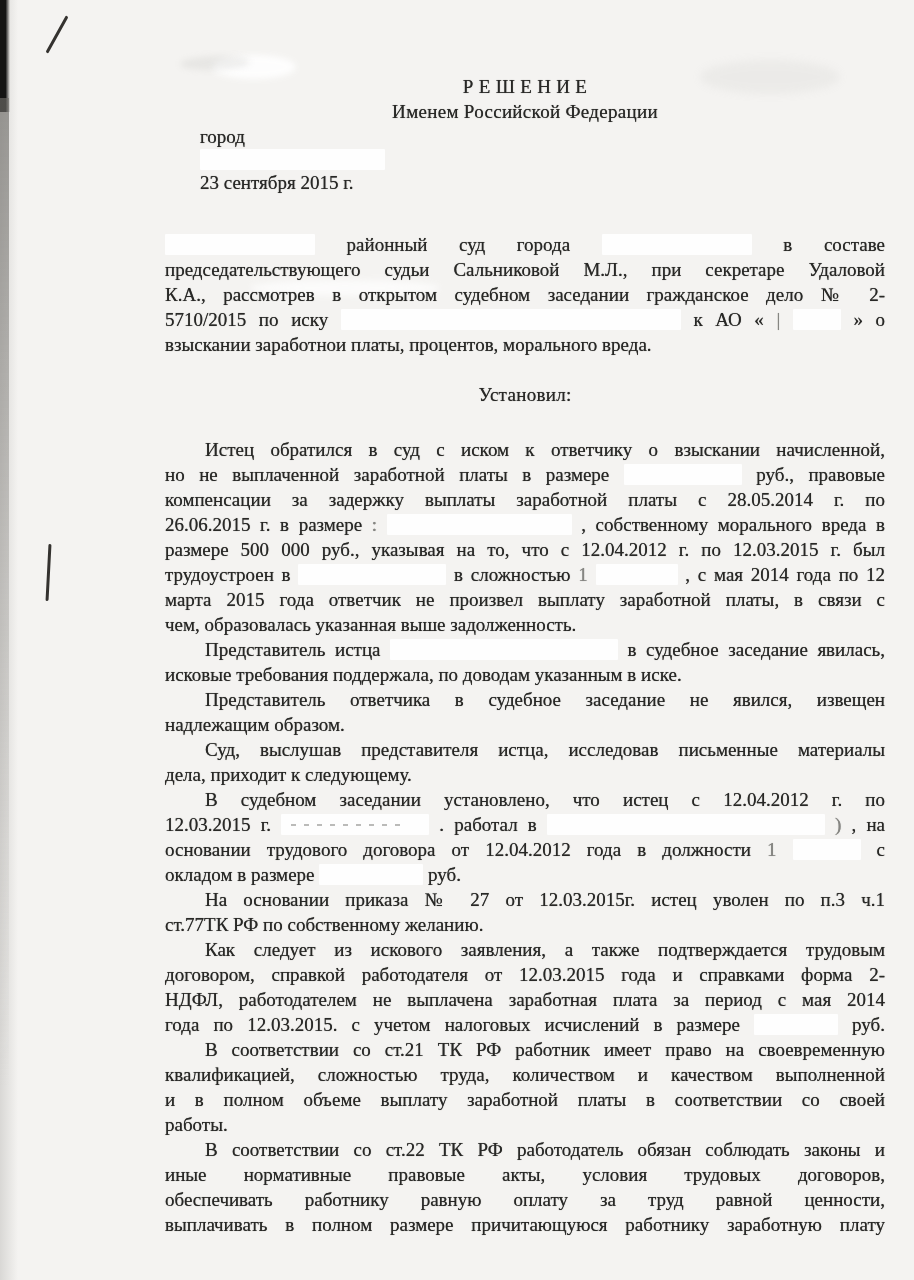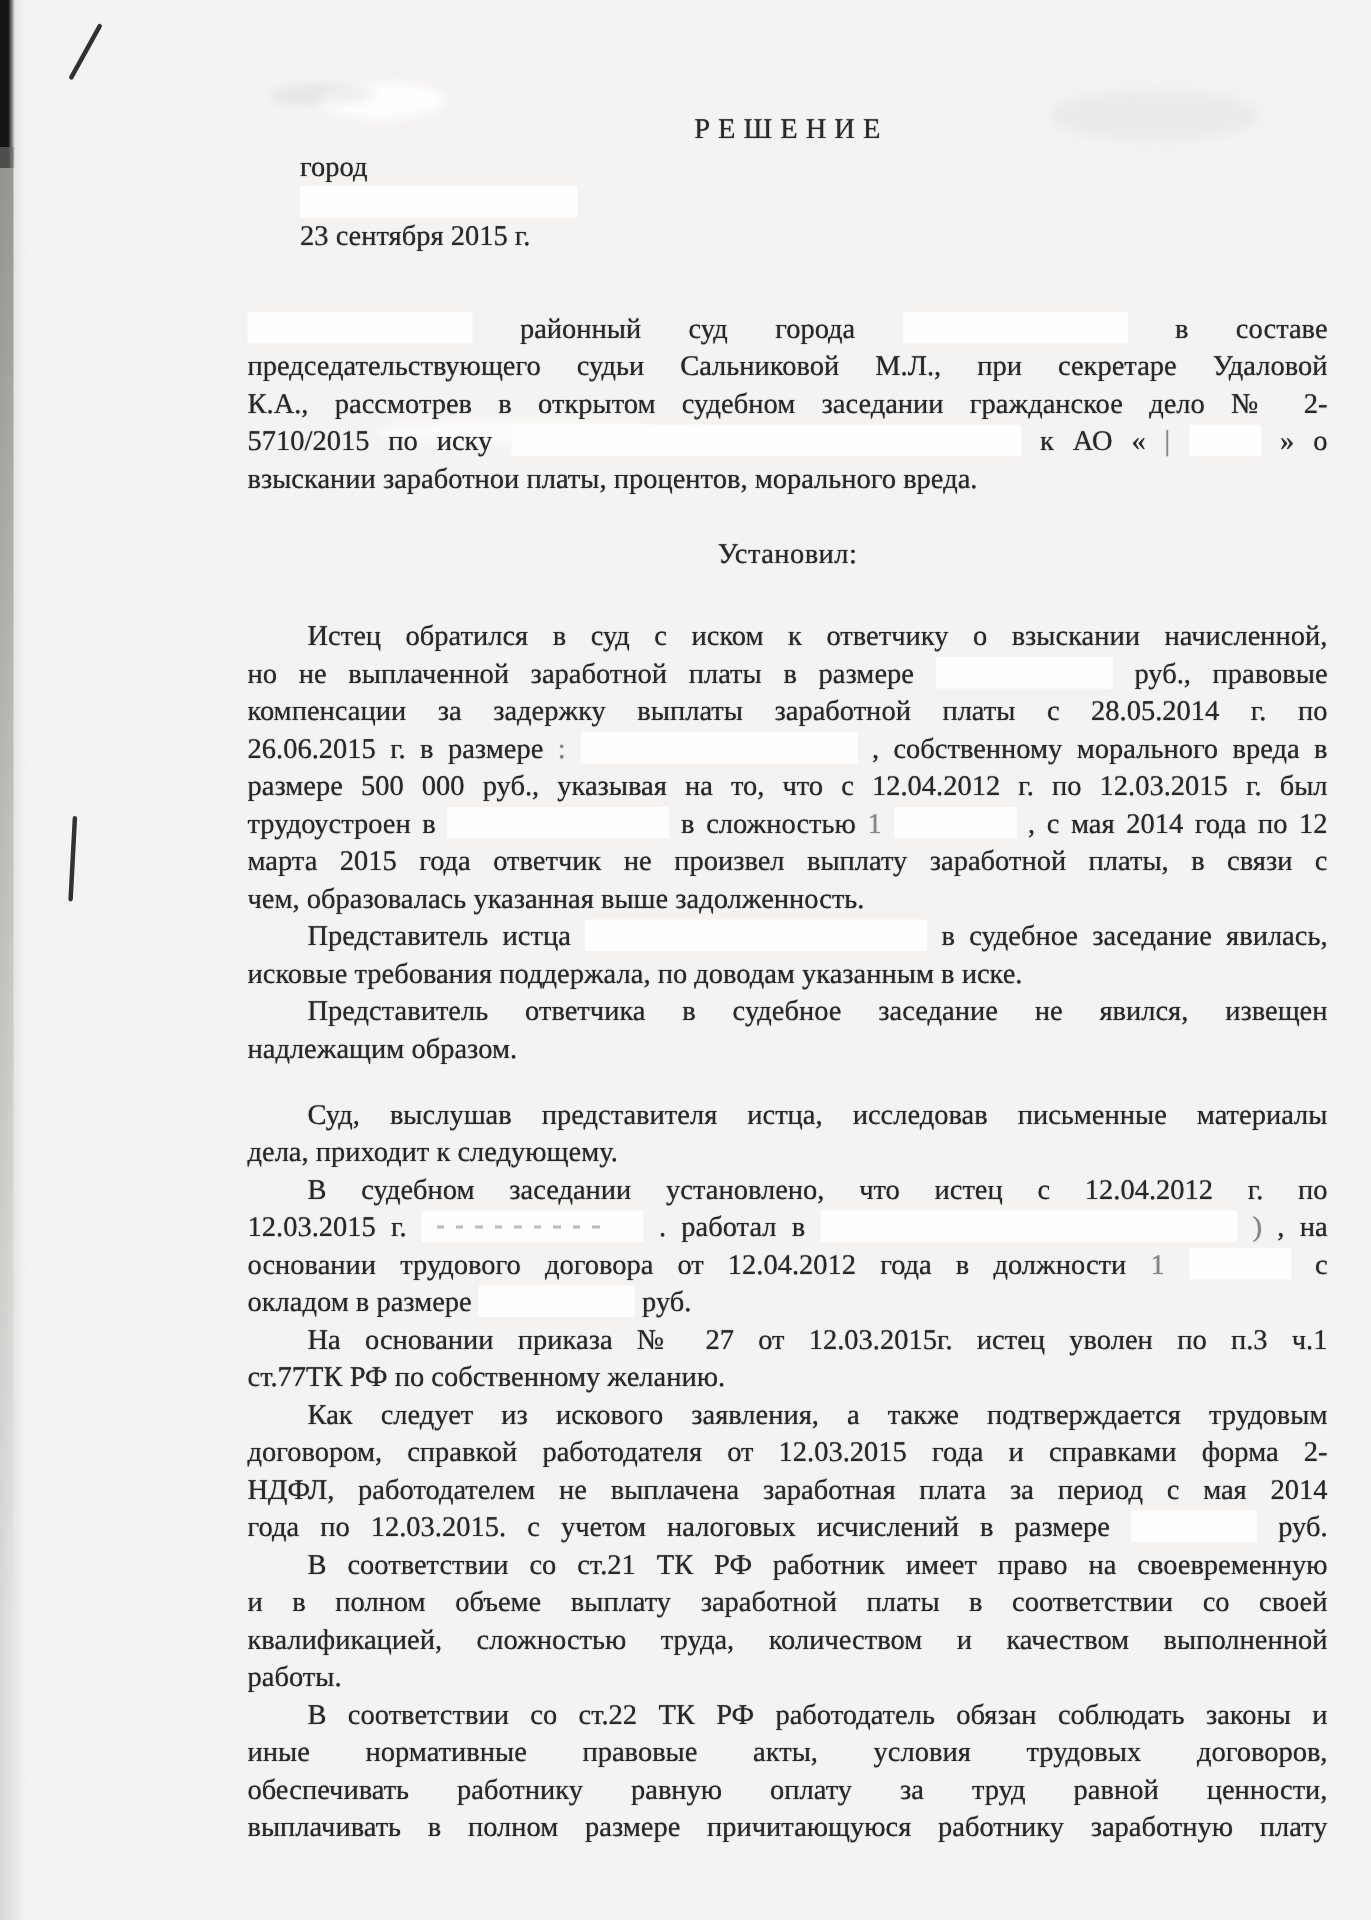--- a/index.html
+++ b/index.html
@@ -82,20 +82,21 @@
   <div class="smudge sm3"></div>
   <div class="smudge sm4"></div>
   <div class="smudge sm1"></div>
   <div class="smudge sm2"></div>
 
   <div class="pen-diagonal"></div>
   <div class="pen-vertical"></div>
 
   <div class="text-block">
       <div class="line align-center"><span class="run">Р Е Ш Е Н И Е</span> </div>
+      <div class="line align-center"><span class="run">Именем Российской Федерации</span> </div>
       <div class="line align-flex" style="padding-left: 35px; flex-direction: column;">
         <span class="run">город</span> 
         <span class="redact" style="width: 185px;"></span> 
         <span class="fill"></span> 
         <span class="run">23 сентября 2015 г.</span> 
       </div>
       <div style="height: 37px;"></div>
       <div class="line align-justify"><span class="redact" style="width: 150px;"></span> <span class="run">районный суд города</span> <span class="redact" style="width: 150px;"></span> <span class="run">в составе</span> </div>
       <div class="line align-justify"><span class="run">председательствующего судьи Сальниковой М.Л., при секретаре Удаловой</span> </div>
       <div class="line align-justify"><span class="run">К.А., рассмотрев в открытом судебном заседании гражданское дело № 2-</span> </div>
@@ -109,34 +110,34 @@
       <div class="line align-justify"><span class="run">компенсации за задержку выплаты заработной платы с 28.05.2014 г. по</span> </div>
       <div class="line align-justify"><span class="run">26.06.2015 г. в размере</span> <span class="faint">:</span> <span class="redact" style="width: 185px;"></span> <span class="run">, собственному морального вреда в</span> </div>
       <div class="line align-justify"><span class="run">размере 500 000 руб., указывая на то, что с 12.04.2012 г. по 12.03.2015 г. был</span> </div>
       <div class="line align-justify"><span class="run">трудоустроен в</span> <span class="redact" style="width: 148px;"></span> <span class="run">в сложностью</span> <span class="faint">1</span> <span class="redact" style="width: 82px;"></span> <span class="run">, с мая 2014 года по 12</span> </div>
       <div class="line align-justify"><span class="run">марта 2015 года ответчик не произвел выплату заработной платы, в связи с</span> </div>
       <div class="line align-left"><span class="run">чем, образовалась указанная выше задолженность.</span> </div>
       <div class="line align-justify" style="padding-left: 40px;"><span class="run">Представитель истца</span> <span class="redact" style="width: 228px;"></span> <span class="run">в судебное заседание явилась,</span> </div>
       <div class="line align-left"><span class="run">исковые требования поддержала, по доводам указанным в иске.</span> </div>
       <div class="line align-justify" style="padding-left: 40px;"><span class="run">Представитель ответчика в судебное заседание не явился, извещен</span> </div>
       <div class="line align-left"><span class="run">надлежащим образом.</span> </div>
-      <div class="line align-justify" style="padding-left: 40px; margin-top: 19px;"><span class="run">Суд, выслушав представителя истца, исследовав письменные материалы</span> </div>
+      <div class="line align-justify" style="padding-left: 40px;"><span class="run">Суд, выслушав представителя истца, исследовав письменные материалы</span> </div>
       <div class="line align-left"><span class="run">дела, приходит к следующему.</span> </div>
       <div class="line align-justify" style="padding-left: 40px;"><span class="run">В судебном заседании установлено, что истец с 12.04.2012 г. по</span> </div>
       <div class="line align-justify"><span class="run">12.03.2015 г.</span> <span class="redact ghost" style="width: 148px;"></span> <span class="run">. работал в</span> <span class="redact" style="width: 278px;"></span> <span class="faint">)</span> <span class="run">, на</span> </div>
       <div class="line align-justify"><span class="run">основании трудового договора от 12.04.2012 года в должности</span> <span class="faint">1</span> <span class="redact" style="width: 68px;"></span> <span class="run">с</span> </div>
       <div class="line align-left"><span class="run">окладом в размере</span> <span class="redact" style="width: 104px;"></span> <span class="run">руб.</span> </div>
       <div class="line align-justify" style="padding-left: 40px;"><span class="run">На основании приказа № 27 от 12.03.2015г. истец уволен по п.3 ч.1</span> </div>
       <div class="line align-left"><span class="run">ст.77ТК РФ по собственному желанию.</span> </div>
       <div class="line align-justify" style="padding-left: 40px;"><span class="run">Как следует из искового заявления, а также подтверждается трудовым</span> </div>
       <div class="line align-justify"><span class="run">договором, справкой работодателя от 12.03.2015 года и справками форма 2-</span> </div>
       <div class="line align-justify"><span class="run">НДФЛ, работодателем не выплачена заработная плата за период с мая 2014</span> </div>
       <div class="line align-justify"><span class="run">года по 12.03.2015. с учетом налоговых исчислений в размере</span> <span class="redact" style="width: 84px;"></span> <span class="run">руб.</span> </div>
       <div class="line align-justify" style="padding-left: 40px;"><span class="run">В соответствии со ст.21 ТК РФ работник имеет право на своевременную</span> </div>
+      <div class="line align-justify"><span class="run">квалификацией, сложностью труда, количеством и качеством выполненной</span> </div>
       <div class="line align-justify"><span class="run">и в полном объеме выплату заработной платы в соответствии со своей</span> </div>
-      <div class="line align-justify"><span class="run">квалификацией, сложностью труда, количеством и качеством выполненной</span> </div>
       <div class="line align-left"><span class="run">работы.</span> </div>
       <div class="line align-justify" style="padding-left: 40px;"><span class="run">В соответствии со ст.22 ТК РФ работодатель обязан соблюдать законы и</span> </div>
       <div class="line align-justify"><span class="run">иные нормативные правовые акты, условия трудовых договоров,</span> </div>
       <div class="line align-justify"><span class="run">обеспечивать работнику равную оплату за труд равной ценности,</span> </div>
       <div class="line align-justify"><span class="run">выплачивать в полном размере причитающуюся работнику заработную плату</span> </div>
     </div>
 </div>
 
 </body></html>

